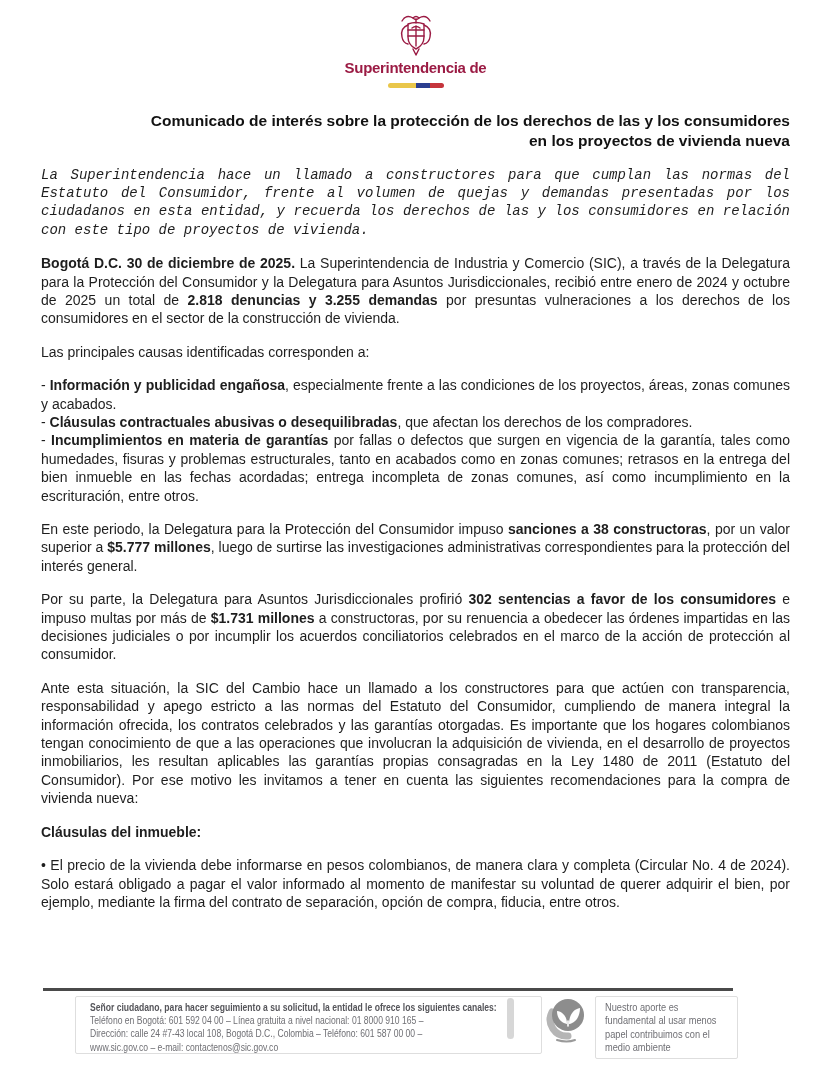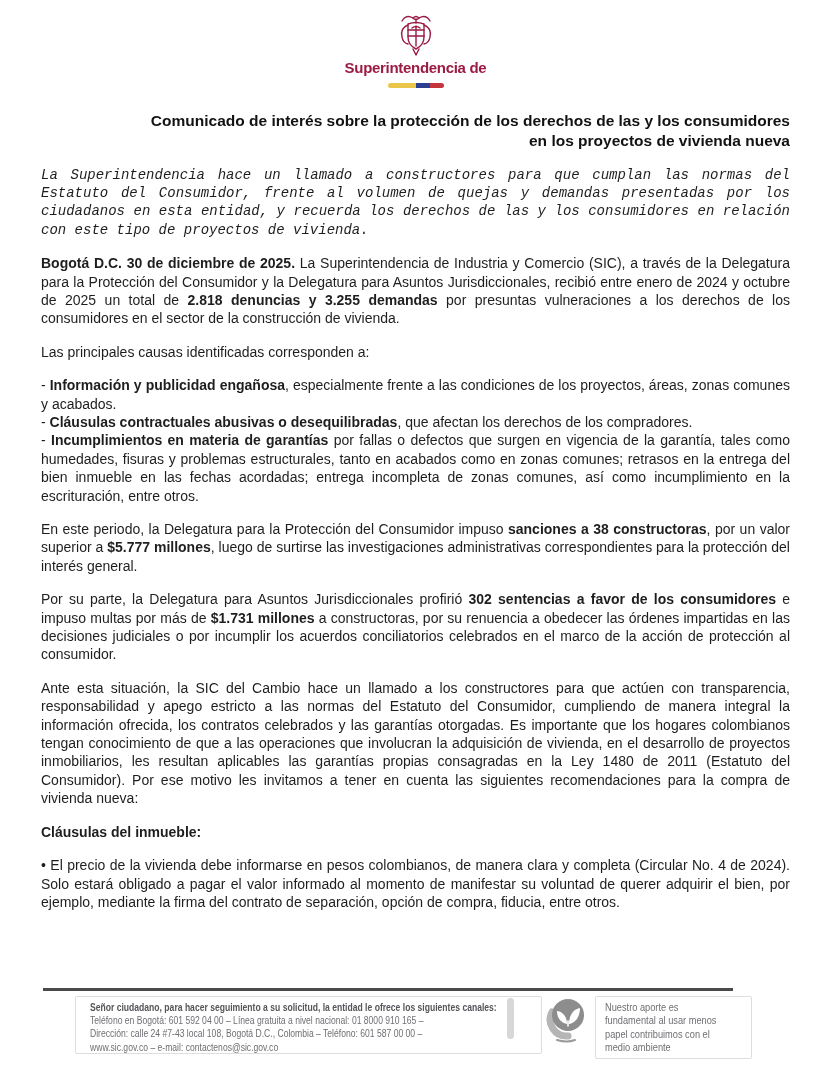--- a/index.html
+++ b/index.html
@@ -33,21 +33,21 @@
   .f-left{position:absolute;left:39px;top:8px;width:443px;height:50px;
     border:1px solid #dedede;border-radius:2px;background:#fff;
     padding:4px 8px 2px 14px;overflow:hidden;margin-left:36px;}
   .f-ln{white-space:nowrap;line-height:13.2px;transform:scaleX(0.78);transform-origin:0 50%;}
   .f-bold{font-weight:bold;color:#55555a;}
   .f-pill{position:absolute;left:507px;top:10px;width:7px;height:41px;
     border-radius:4px;background:#d7d7d7;}
   .eco{position:absolute;left:545px;top:7px;}
   .f-right{position:absolute;left:595px;top:8px;width:126px;
     border:1px solid #dedede;border-radius:2px;background:#fff;
-    padding:4px 20px 3px 9px;overflow:hidden;}
+    padding:4px 6px 3px 9px;overflow:hidden;}
   .f-right .f-ln{transform:scaleX(0.84);line-height:13.4px;}
 </style>
 </head>
 <body>
 
 <div class="page">
 
   <header class="brand">
     <svg width="36" height="45" viewBox="0 0 36 45" aria-hidden="true">
       <g fill="none" stroke="#9B1B44" stroke-width="1.4" stroke-linecap="round" stroke-linejoin="round">

